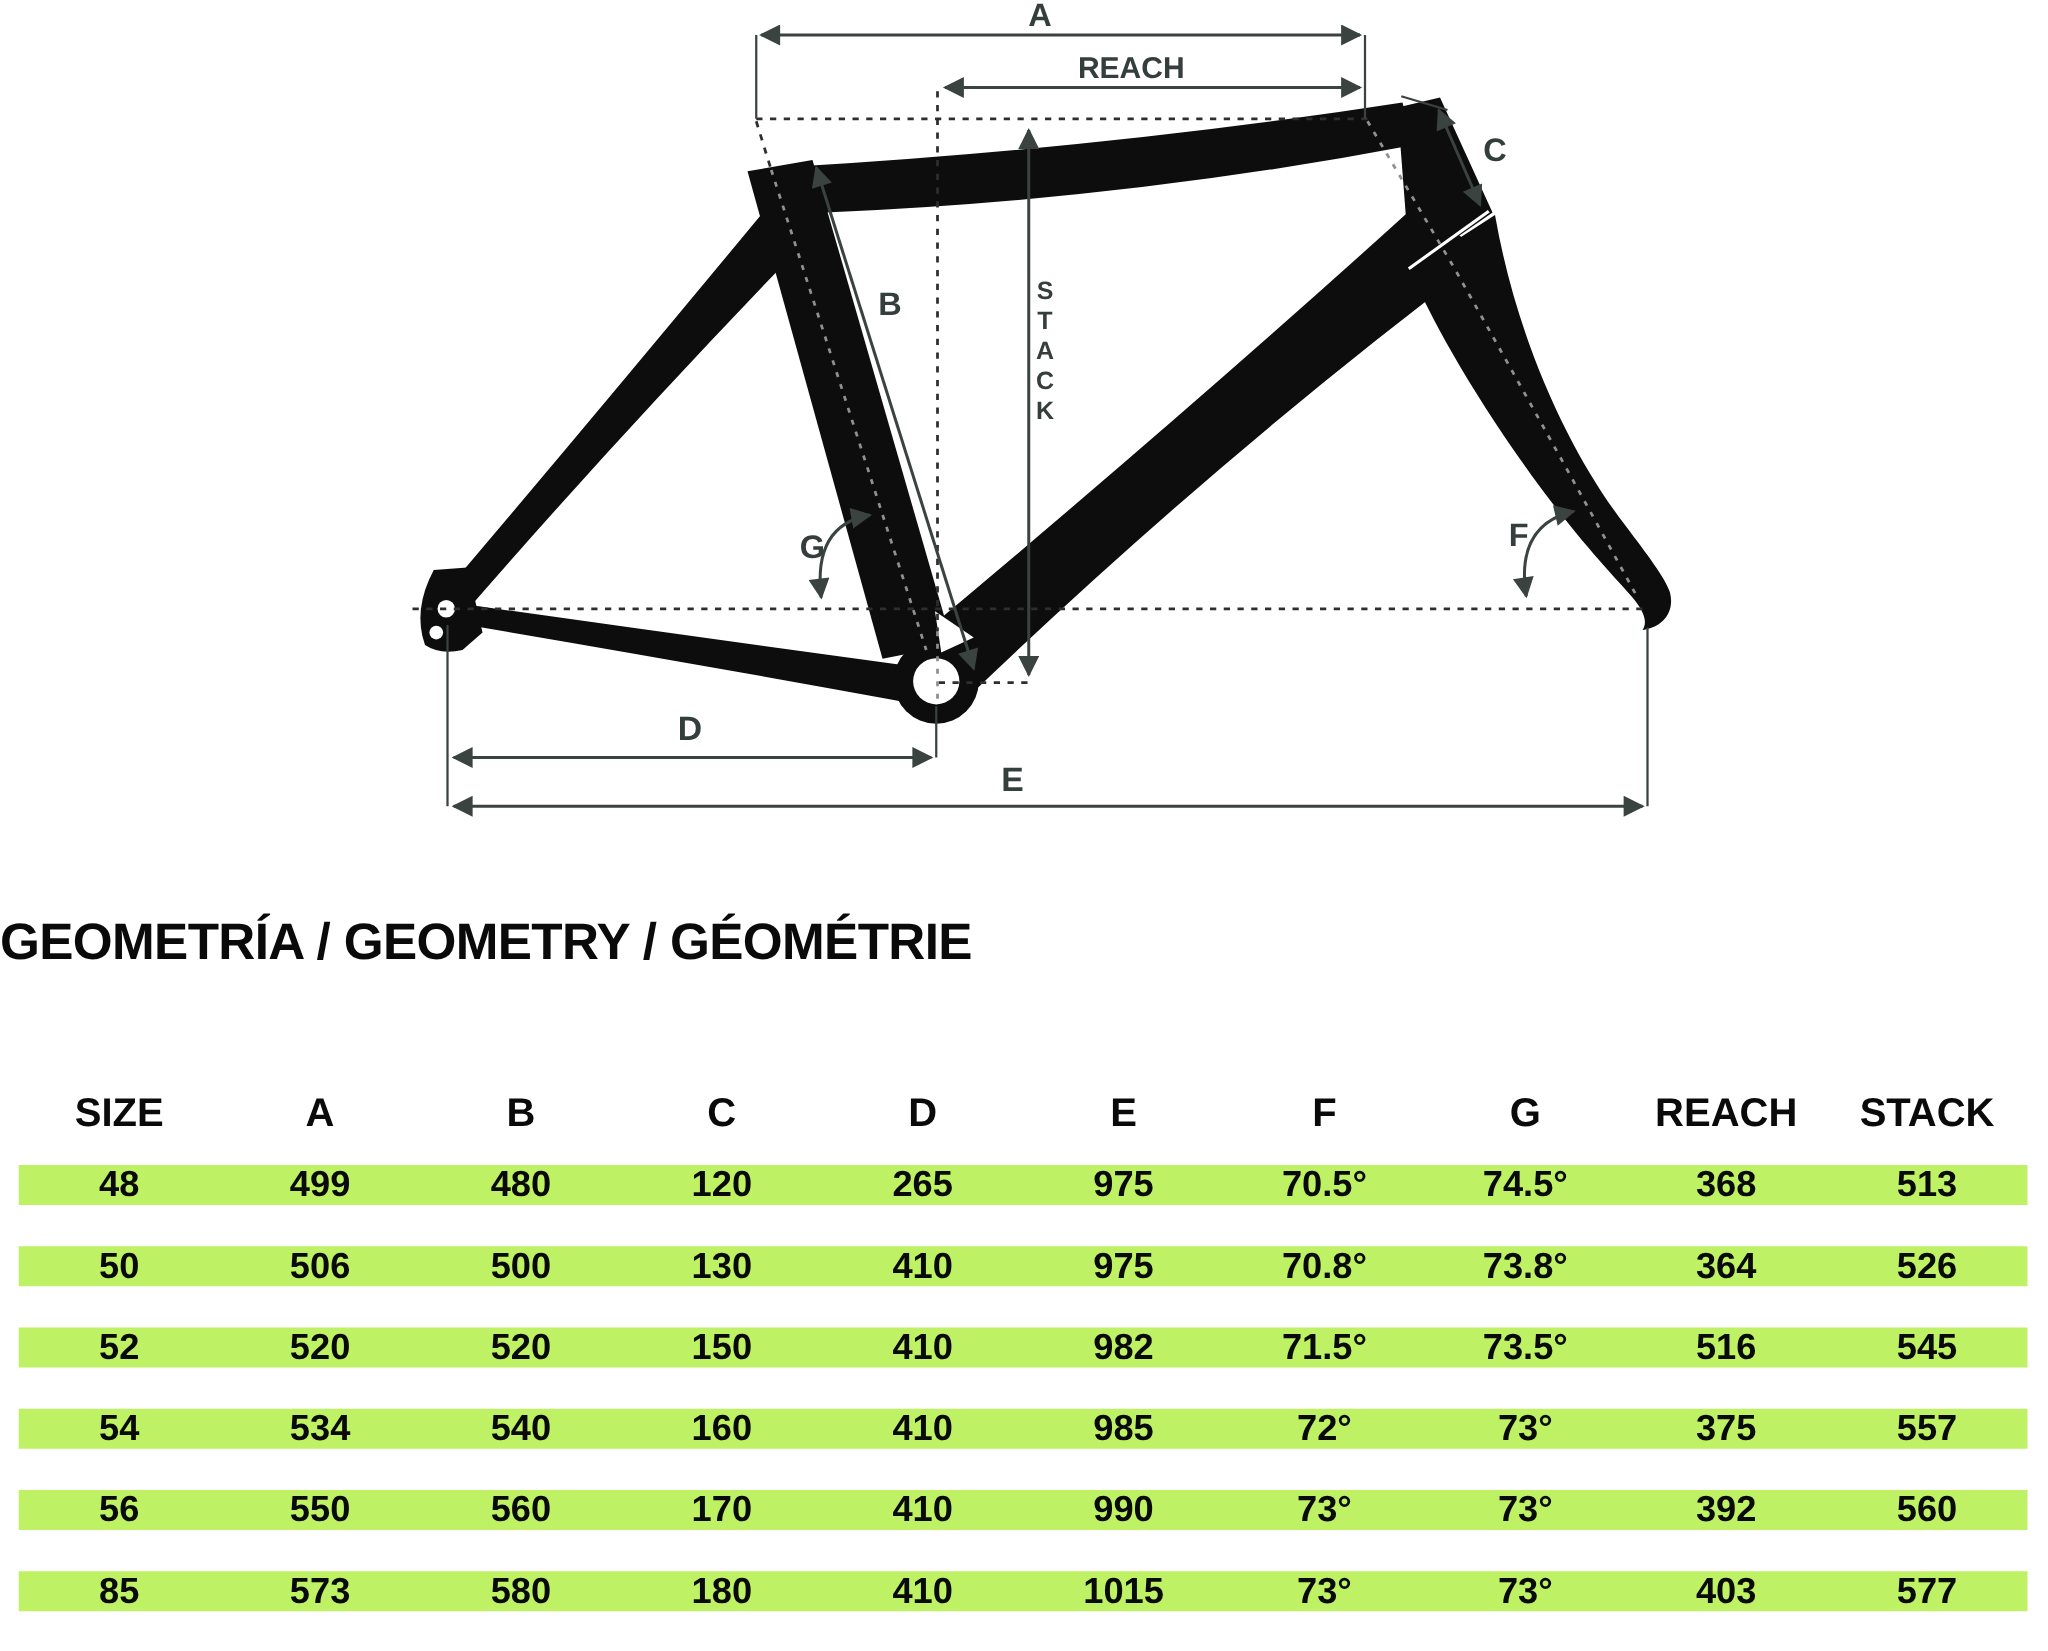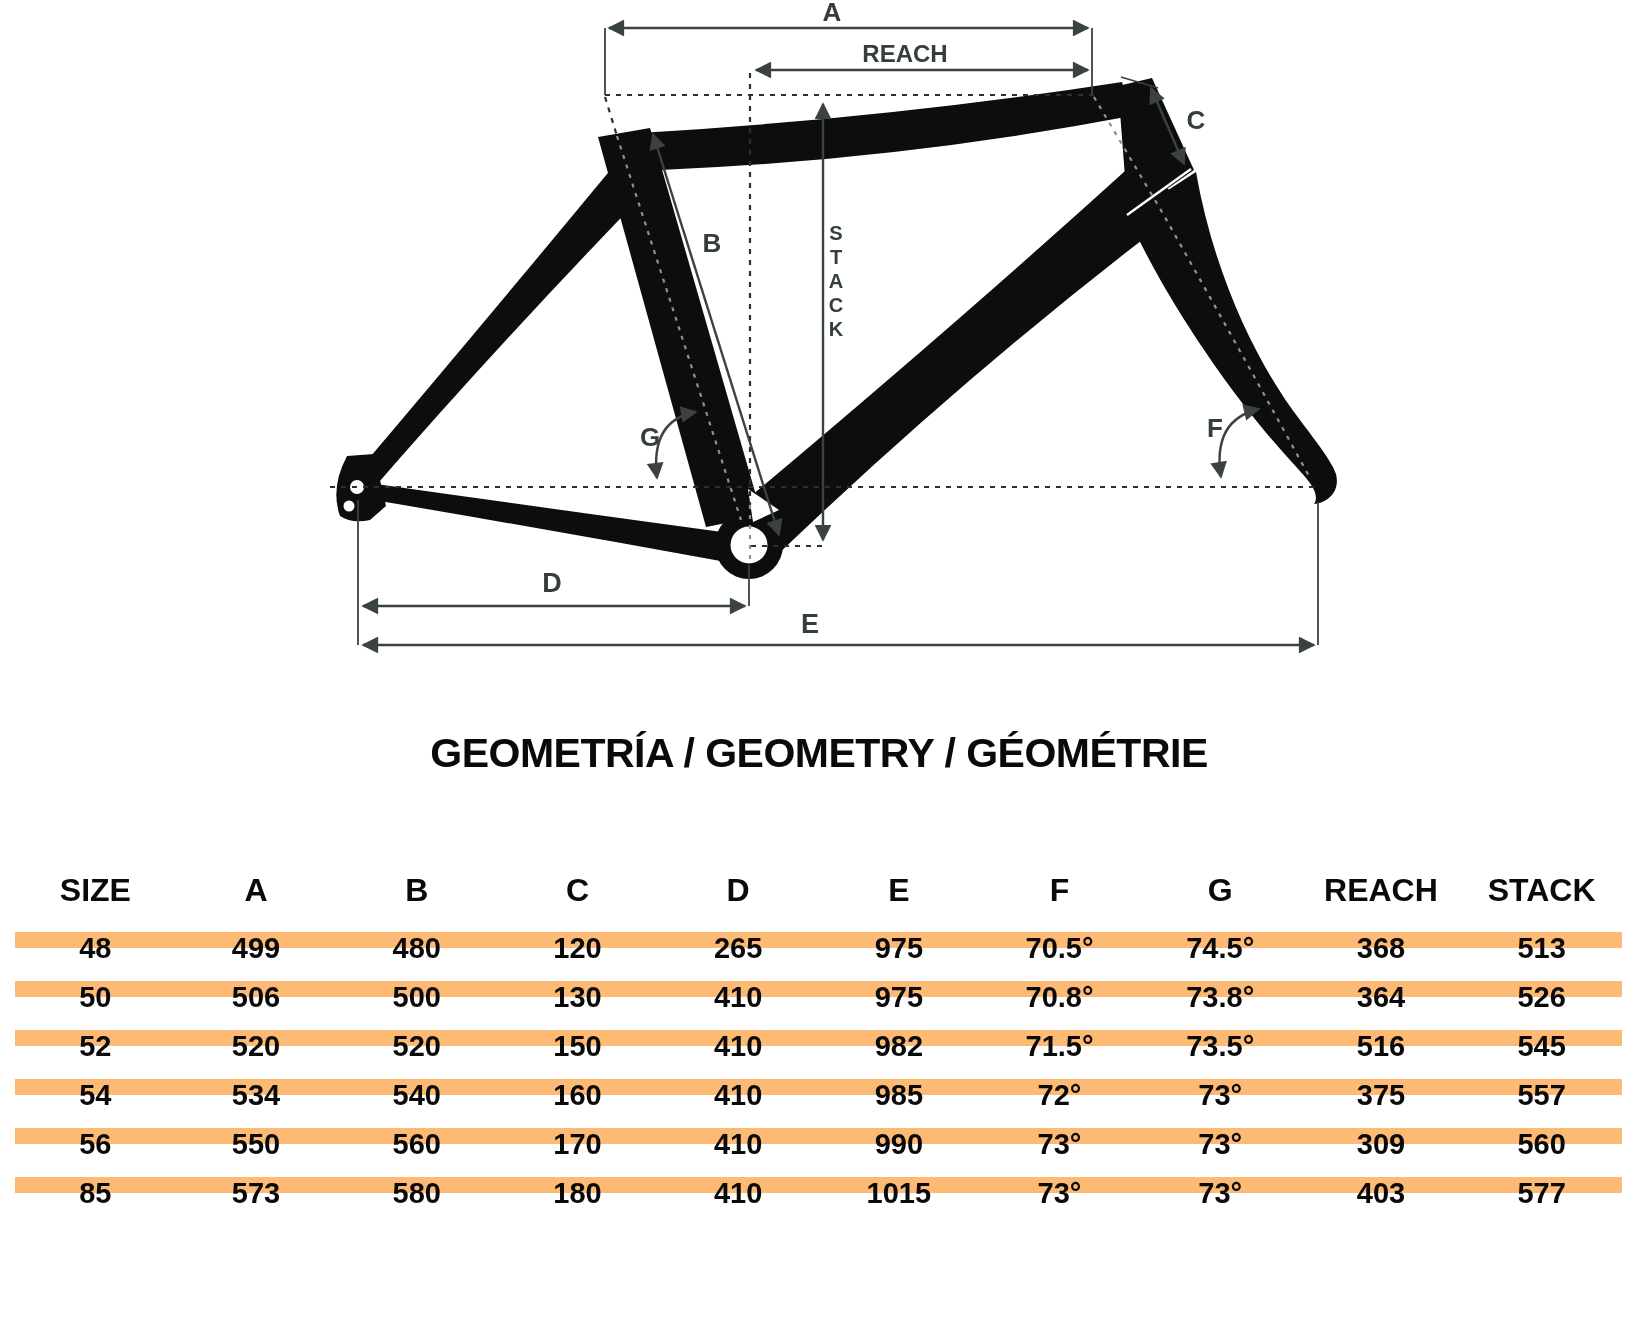--- a/index.html
+++ b/index.html
@@ -5,28 +5,28 @@
   html,body{margin:0;padding:0;background:#ffffff;}
   body{width:1638px;height:1321px;font-family:"Liberation Sans",sans-serif;overflow:hidden;}
   .diagram-wrap{position:relative;width:1638px;height:700px;}
   .diagram-wrap svg{display:block;}
   .stack-label{
     position:absolute;left:826px;top:222px;
     writing-mode:vertical-lr;text-orientation:upright;
     font-size:20px;font-weight:700;color:#343e3c;letter-spacing:2px;line-height:1;
   }
   .page-title{
-    margin:30px 0 0 0;text-align:center;
+    margin:30px 0 0 0;text-align:left;
     font-size:41px;font-weight:700;color:#0a0a0a;letter-spacing:-0.5px;
   }
   .geo-table{margin:93px 16px 0 15px;}
   .t-row{display:grid;grid-template-columns:repeat(10,1fr);align-items:center;}
   .t-head{height:40px;margin-bottom:22px;}
   .t-head .cell{font-size:32px;font-weight:700;color:#0a0a0a;text-align:center;}
-  .t-data{height:16px;background:#fdba74;margin-bottom:33px;}
+  .t-data{height:32px;background:#bef264;margin-bottom:33px;}
   .t-data .cell{font-size:29px;font-weight:700;color:#0a0a0a;text-align:center;line-height:32px;}
 </style>
 </head>
 <body>
 
 <div class="diagram-wrap">
 <svg width="1638" height="700" viewBox="0 0 1638 700">
   <defs>
     <marker id="ah" viewBox="0 0 10 10" refX="9" refY="5" markerWidth="9" markerHeight="7" orient="auto-start-reverse" markerUnits="strokeWidth">
       <path d="M0,0 L10,5 L0,10 z" fill="#3a4340"></path>
@@ -181,21 +181,21 @@
       </div>
       <div class="t-row t-data">
         <div class="cell">56</div>
         <div class="cell">550</div>
         <div class="cell">560</div>
         <div class="cell">170</div>
         <div class="cell">410</div>
         <div class="cell">990</div>
         <div class="cell">73°</div>
         <div class="cell">73°</div>
-        <div class="cell">309</div>
+        <div class="cell">392</div>
         <div class="cell">560</div>
       </div>
       <div class="t-row t-data">
         <div class="cell">85</div>
         <div class="cell">573</div>
         <div class="cell">580</div>
         <div class="cell">180</div>
         <div class="cell">410</div>
         <div class="cell">1015</div>
         <div class="cell">73°</div>

